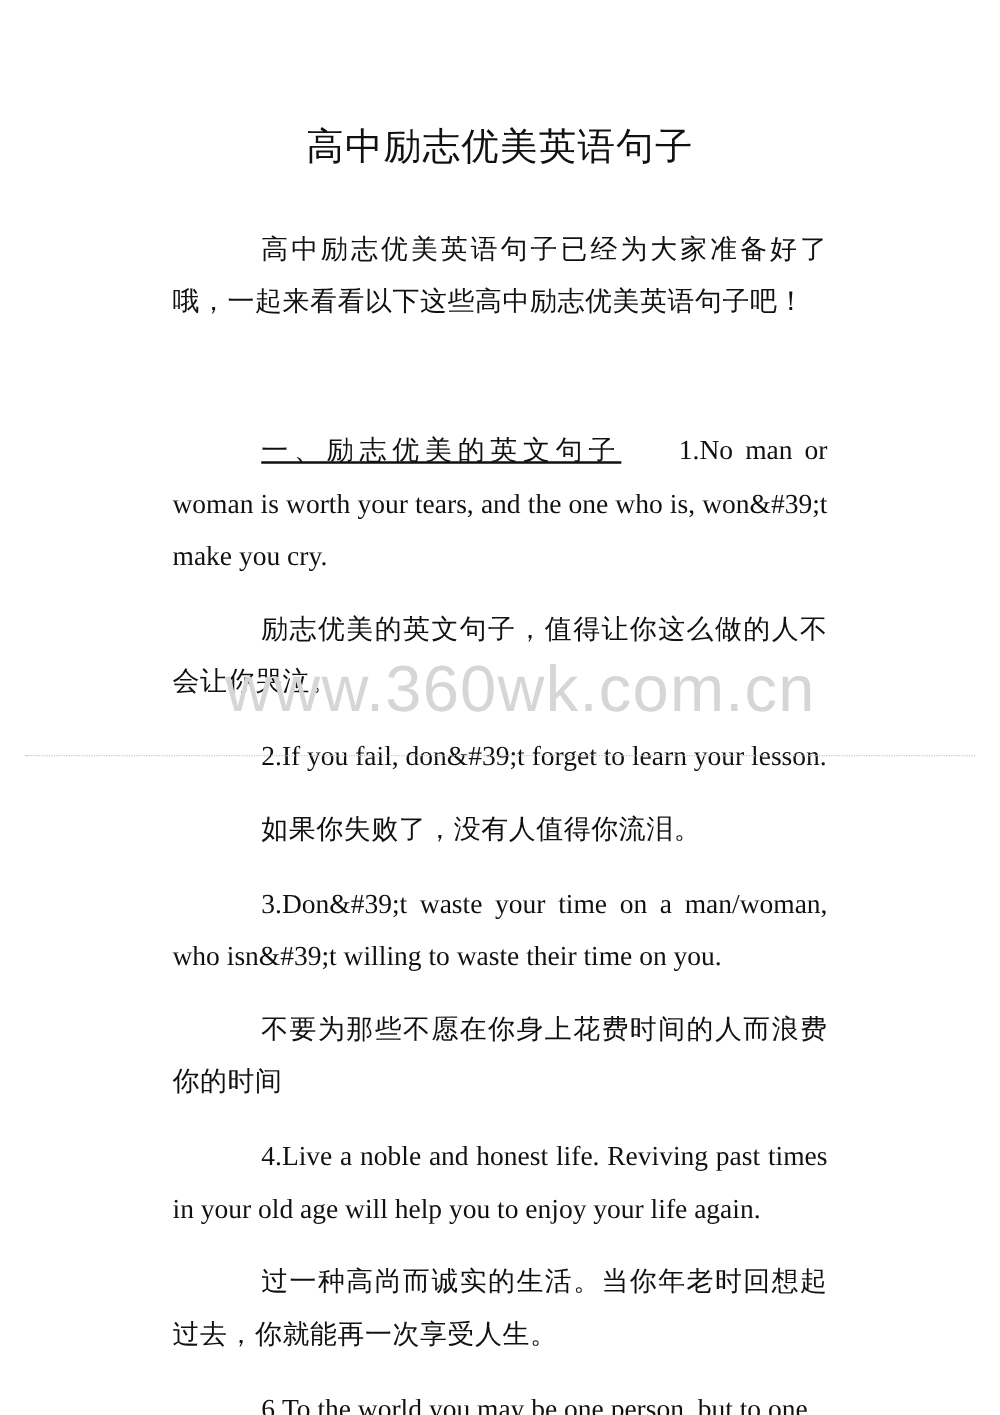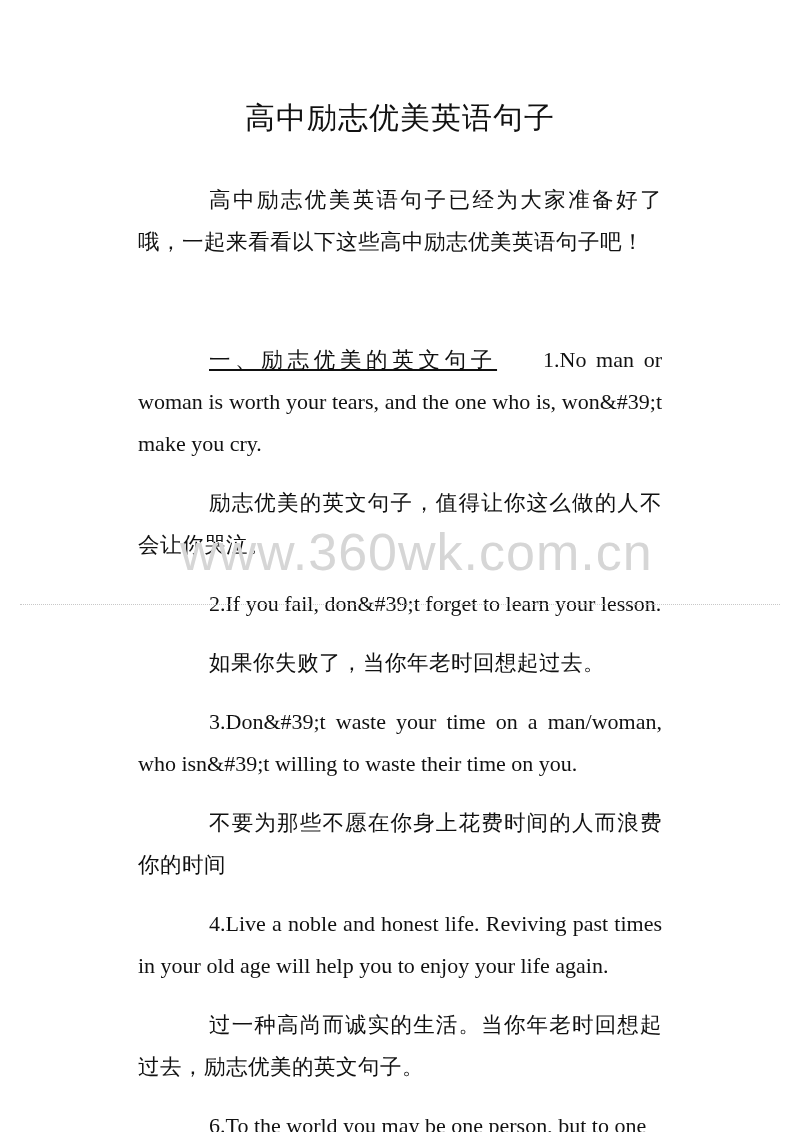--- a/index.html
+++ b/index.html
@@ -101,29 +101,29 @@
     <p class="para cjk">高中励志优美英语句子已经为大家准备好了哦，一起来看看以下这些高中励志优美英语句子吧！</p>
 
     <div class="spacer"></div>
 
     <p class="para"><span class="inline-heading">一、励志优美的英文句子</span><span class="gap"></span><span>1.No man or woman is worth your tears, and the one who is, won&amp;#39;t make you cry.</span></p>
 
     <p class="para cjk">励志优美的英文句子，值得让你这么做的人不会让你哭泣。</p>
 
     <p class="para">2.If you fail, don&amp;#39;t forget to learn your lesson.</p>
 
-    <p class="para cjk">如果你失败了，当你年老时回想起过去。</p>
+    <p class="para cjk">如果你失败了，没有人值得你流泪。</p>
 
     <p class="para">3.Don&amp;#39;t waste your time on a man/woman, who isn&amp;#39;t willing to waste their time on you.</p>
 
     <p class="para cjk">不要为那些不愿在你身上花费时间的人而浪费你的时间</p>
 
     <p class="para">4.Live a noble and honest life. Reviving past times in your old age will help you to enjoy your life again.</p>
 
-    <p class="para cjk">过一种高尚而诚实的生活。当你年老时回想起过去，励志优美的英文句子。</p>
+    <p class="para cjk">过一种高尚而诚实的生活。当你年老时回想起过去，你就能再一次享受人生。</p>
 
     <p class="para">6.To the world you may be one person, but to one</p>
 
   </div>
 
   <div class="watermark">www.360wk.com.cn</div>
 
   <div class="dotted-rule"></div>
 
 </div>

